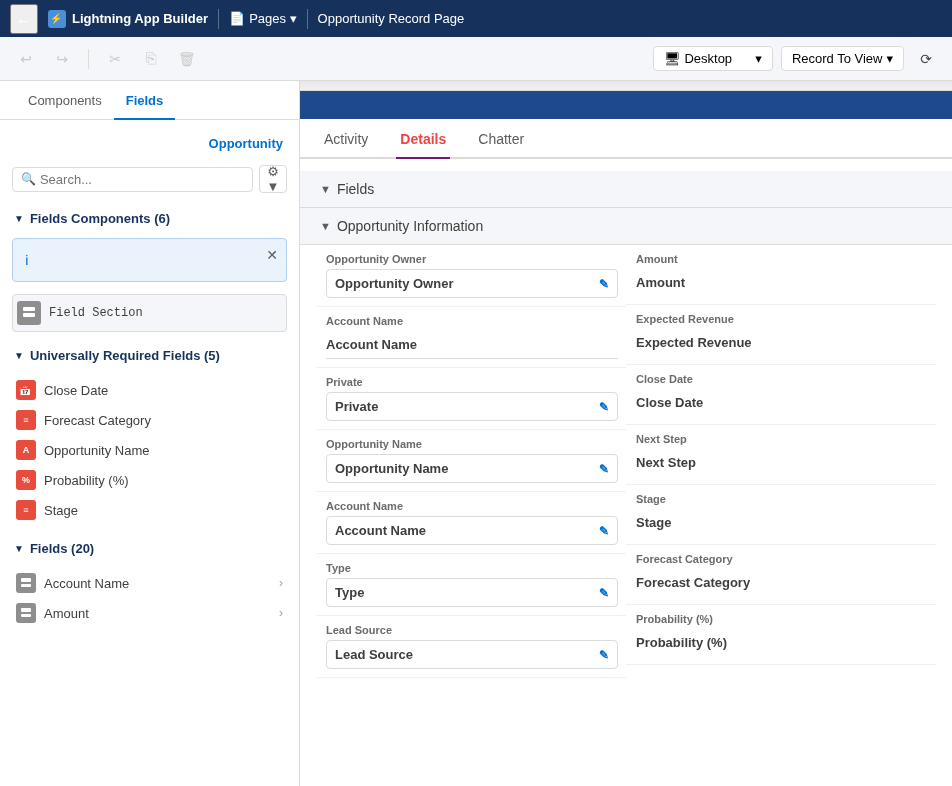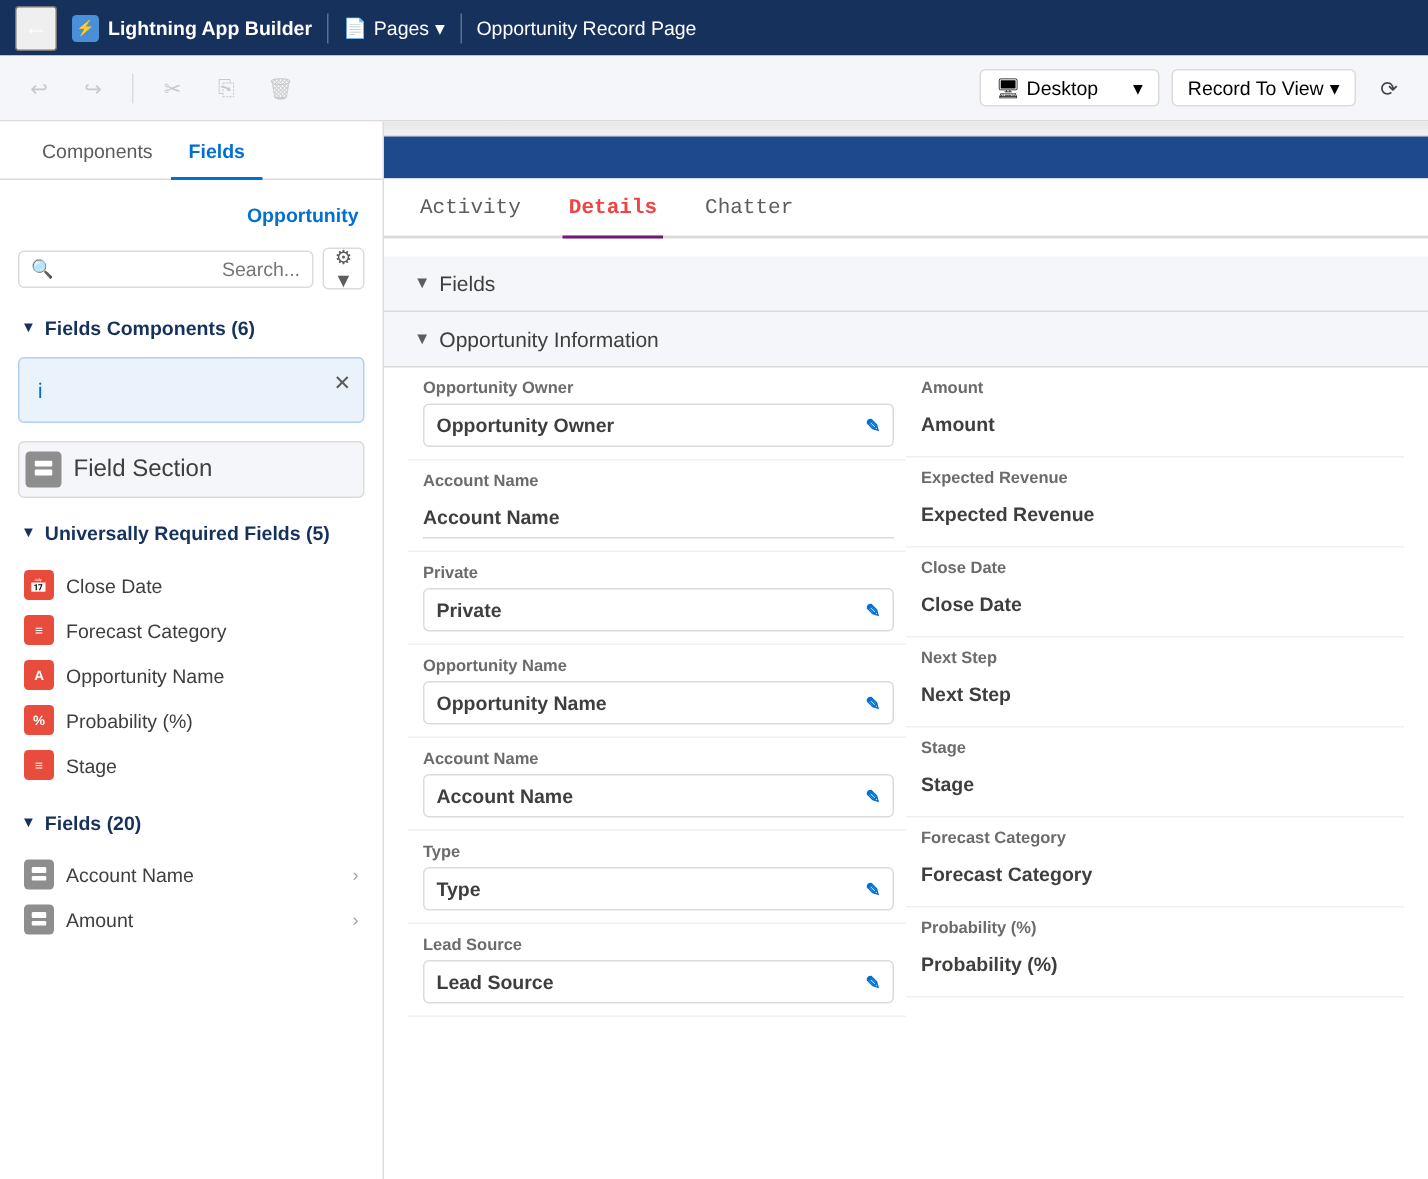--- a/index.html
+++ b/index.html
@@ -93,21 +93,21 @@
     }
 
     
     .main-layout {
       display: flex;
       height: calc(786px - 37px - 44px);
     }
 
     
     .sidebar {
-      width: 256px;
+      width: 300px;
       background: white;
       border-right: 1px solid #dddbda;
       display: flex;
       flex-direction: column;
       overflow: hidden;
     }
     .sidebar-tabs {
       display: flex;
       border-bottom: 1px solid #dddbda;
       padding: 0 16px;
@@ -151,21 +151,20 @@
       border-radius: 4px;
       background: white;
       display: flex;
       align-items: center;
       padding: 4px 8px;
     }
     .search-input-wrap input {
       border: none; outline: none;
       font-size: 13px; width: 100%;
       color: #5c5c5c;
-      text-align: right;
     }
     .search-icon-wrap {
       margin-right: 4px;
       color: #9e9e9e;
       font-size: 12px;
     }
     .gear-btn {
       width: 28px; height: 28px;
       border: 1px solid #dddbda;
       border-radius: 4px;
@@ -227,21 +226,21 @@
       cursor: grab;
     }
     .field-section-item .item-icon {
       width: 24px; height: 24px;
       background: #8e8e8e;
       border-radius: 3px;
       display: flex; align-items: center; justify-content: center;
       color: white; font-size: 10px;
     }
     .field-section-item .item-label {
-      font-size: 16px; color: #3e3e3c;
+      font-size: 12px; color: #3e3e3c; font-family: Liberation Mono, monospace;
     }
 
     
     .required-field-item {
       display: flex;
       align-items: center;
       gap: 8px;
       padding: 5px 4px;
       cursor: grab;
     }
@@ -303,21 +302,20 @@
       background: #1e4a8b;
     }
 
     
     .record-tabs {
       display: flex;
       padding: 0 20px;
       background: white;
       border-bottom: 2px solid #dddbda;
       gap: 24px;
-      font-family: Liberation Mono, monospace;
     }
     .record-tab {
       padding: 12px 4px 10px;
       font-size: 14px;
       color: #5c5c5c;
       cursor: pointer;
       border-bottom: 2px solid transparent;
       margin-bottom: -2px;
     }
     .record-tab.active {

